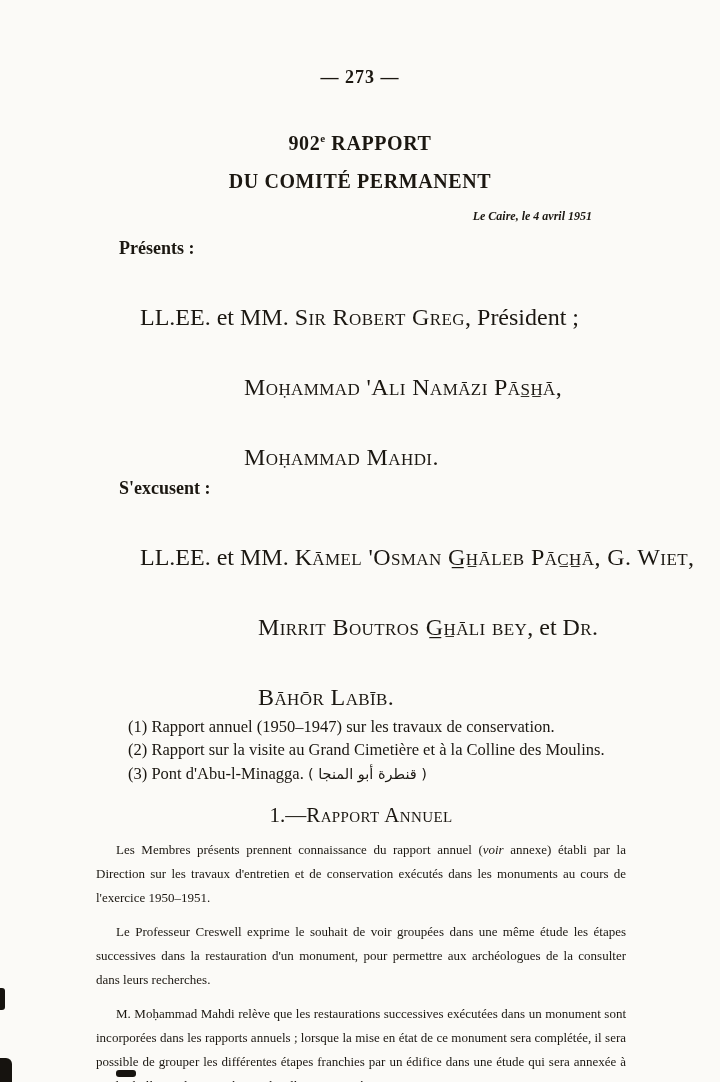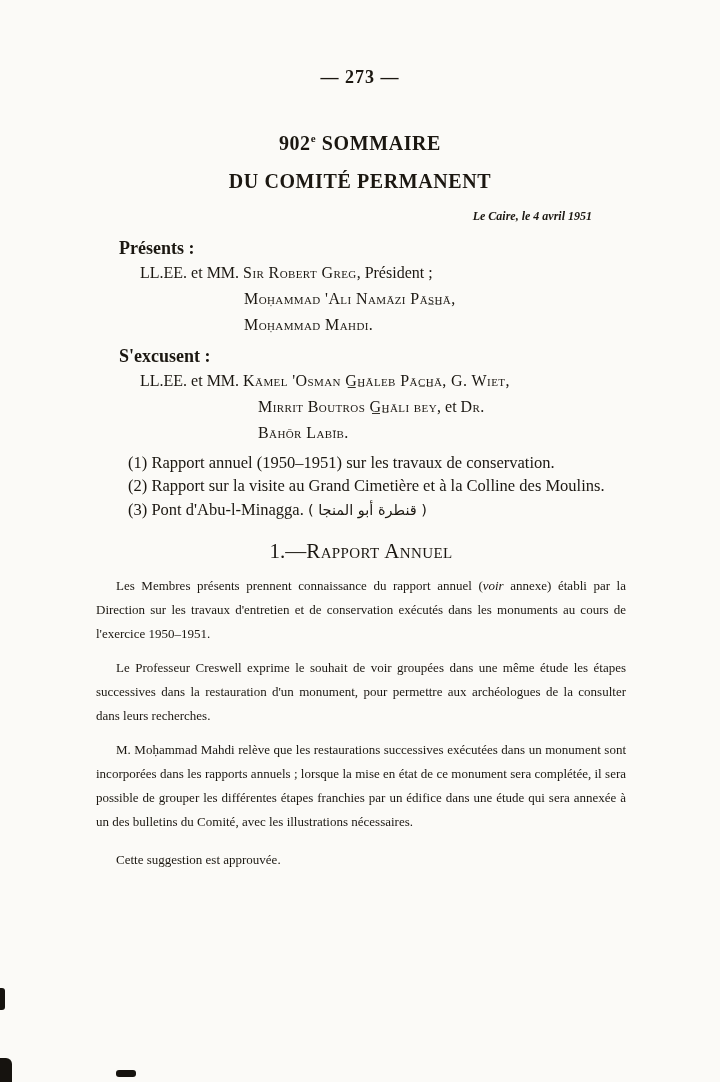--- a/index.html
+++ b/index.html
@@ -31,21 +31,21 @@
     text-align: right;
     font-weight: bold;
     font-style: italic;
     font-size: 12px;
     line-height: 21px;
   }
   .content { margin-left: 96px; margin-right: 94px; }
   .roll-label { font-weight: bold; font-size: 18px; line-height: 24px; margin-left: 23px; }
   .presents-label { margin-top: 9px; }
   .excuses-label { margin-top: 6px; }
-  .nl { font-size: 16px; line-height: 26px; white-space: nowrap; }
+  .nl { font-size: 24px; line-height: 26px; white-space: nowrap; margin-top: 44px; }
   .sc { font-variant: small-caps; letter-spacing: 0.4px; }
   .ind-a { padding-left: 44px; }
   .ind-b { padding-left: 148px; }
   .ind-c { padding-left: 162px; }
   .sommaire-title {
     margin-top: 18px;
     text-align: center;
     font-weight: bold;
     font-size: 13px;
     line-height: 16px;
@@ -68,42 +68,42 @@
   .a2 { left: 0; top: 1058px; width: 12px; height: 24px; border-radius: 0 6px 0 0; }
   .a3 { left: 116px; top: 1070px; width: 20px; height: 7px; border-radius: 3px; }
 </style>
 </head>
 <body>
 
 <div class="page">
 
   <div class="pagenum">— 273 —</div>
 
-  <div class="title title-1"><span>902</span><sup class="sup">e</sup><span> SOMMAIRE</span></div>
+  <div class="title title-1"><span>902</span><sup class="sup">e</sup><span> RAPPORT</span></div>
   <div class="title title-2">DU COMITÉ PERMANENT</div>
 
   <div class="dateline">Le Caire, le 4 avril 1951</div>
 
   <div class="content">
 
     <div class="roll-label presents-label">Présents :</div>
 
     <div class="nl ind-a"><span>LL.EE. et MM. </span><span class="sc">Sir Robert Greg</span><span>, Président ;</span></div>
     <div class="nl ind-b"><span class="sc">Moḥammad 'Ali Namāzi Pās̲h̲ā</span><span>,</span></div>
     <div class="nl ind-b"><span class="sc">Moḥammad Mahdi</span><span>.</span></div>
 
     <div class="roll-label excuses-label">S'excusent :</div>
 
     <div class="nl ind-a"><span>LL.EE. et MM. </span><span class="sc">Kāmel 'Osman G̲h̲āleb Pāc̲h̲ā, G. Wiet</span><span>,</span></div>
     <div class="nl ind-c"><span class="sc">Mirrit Boutros G̲h̲āli bey</span><span>, et </span><span class="sc">Dr.</span><span></span></div>
     <div class="nl ind-c"><span class="sc">Bāhōr Labīb</span><span>.</span></div>
 
 
     <div class="som-list">
-      <div class="som-item"><span>(1)</span> <span>Rapport annuel (1950–1951) sur les travaux de conservation.</span></div>
+      <div class="som-item"><span>(1)</span> <span>Rapport annuel (1950–1947) sur les travaux de conservation.</span></div>
       <div class="som-item"><span>(2)</span> <span>Rapport sur la visite au Grand Cimetière et à la Colline des Moulins.</span></div>
       <div class="som-item"><span>(3)</span> <span>Pont d'Abu-l-Minagga. </span><span class="arabic">( قنطرة أبو المنجا )</span></div>
     </div>
 
     <div class="sec-head"><span>1.—</span><span class="sc">Rapport Annuel</span></div>
 
     <p class="para"><span>Les Membres présents prennent connaissance du rapport annuel (</span><i>voir</i><span> annexe) établi par la Direction sur les travaux d'entretien et de conservation exécutés dans les monuments au cours de l'exercice 1950–1951.</span></p>
 
     <p class="para">Le Professeur Creswell exprime le souhait de voir groupées dans une même étude les étapes successives dans la restauration d'un monument, pour permettre aux archéologues de la consulter dans leurs recherches.</p>
 

